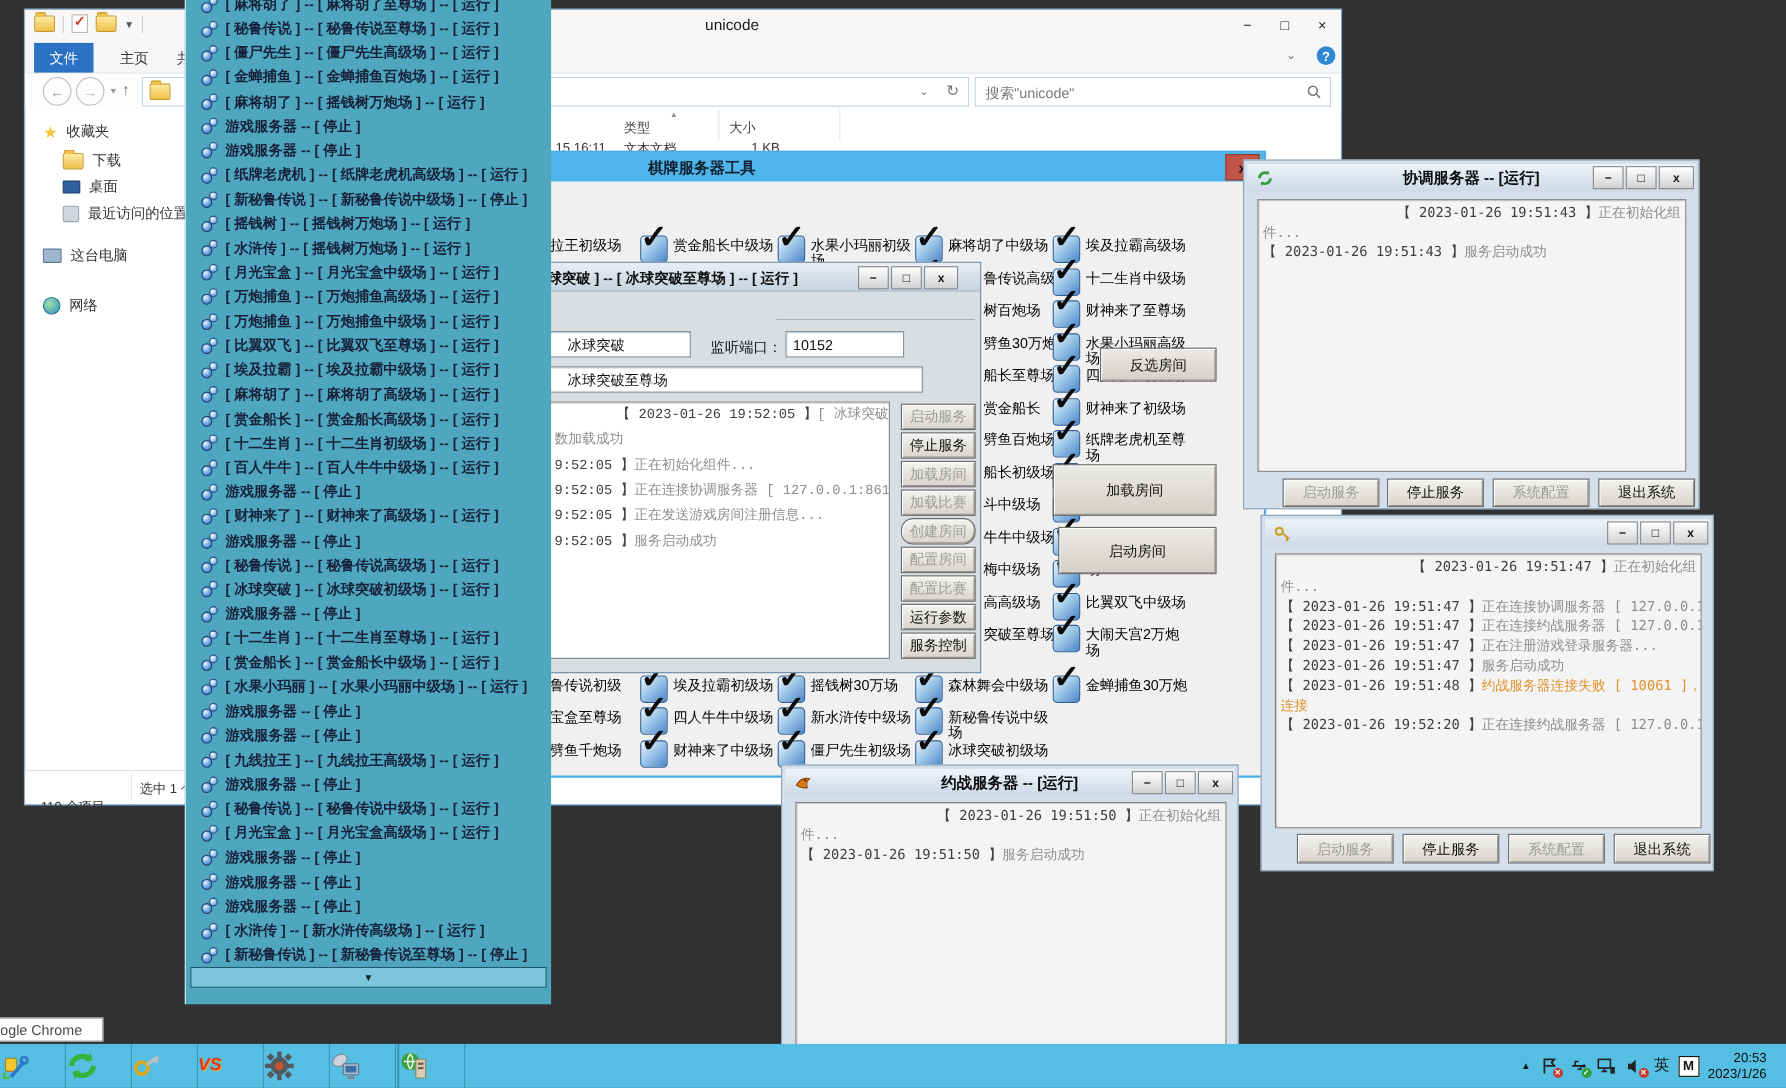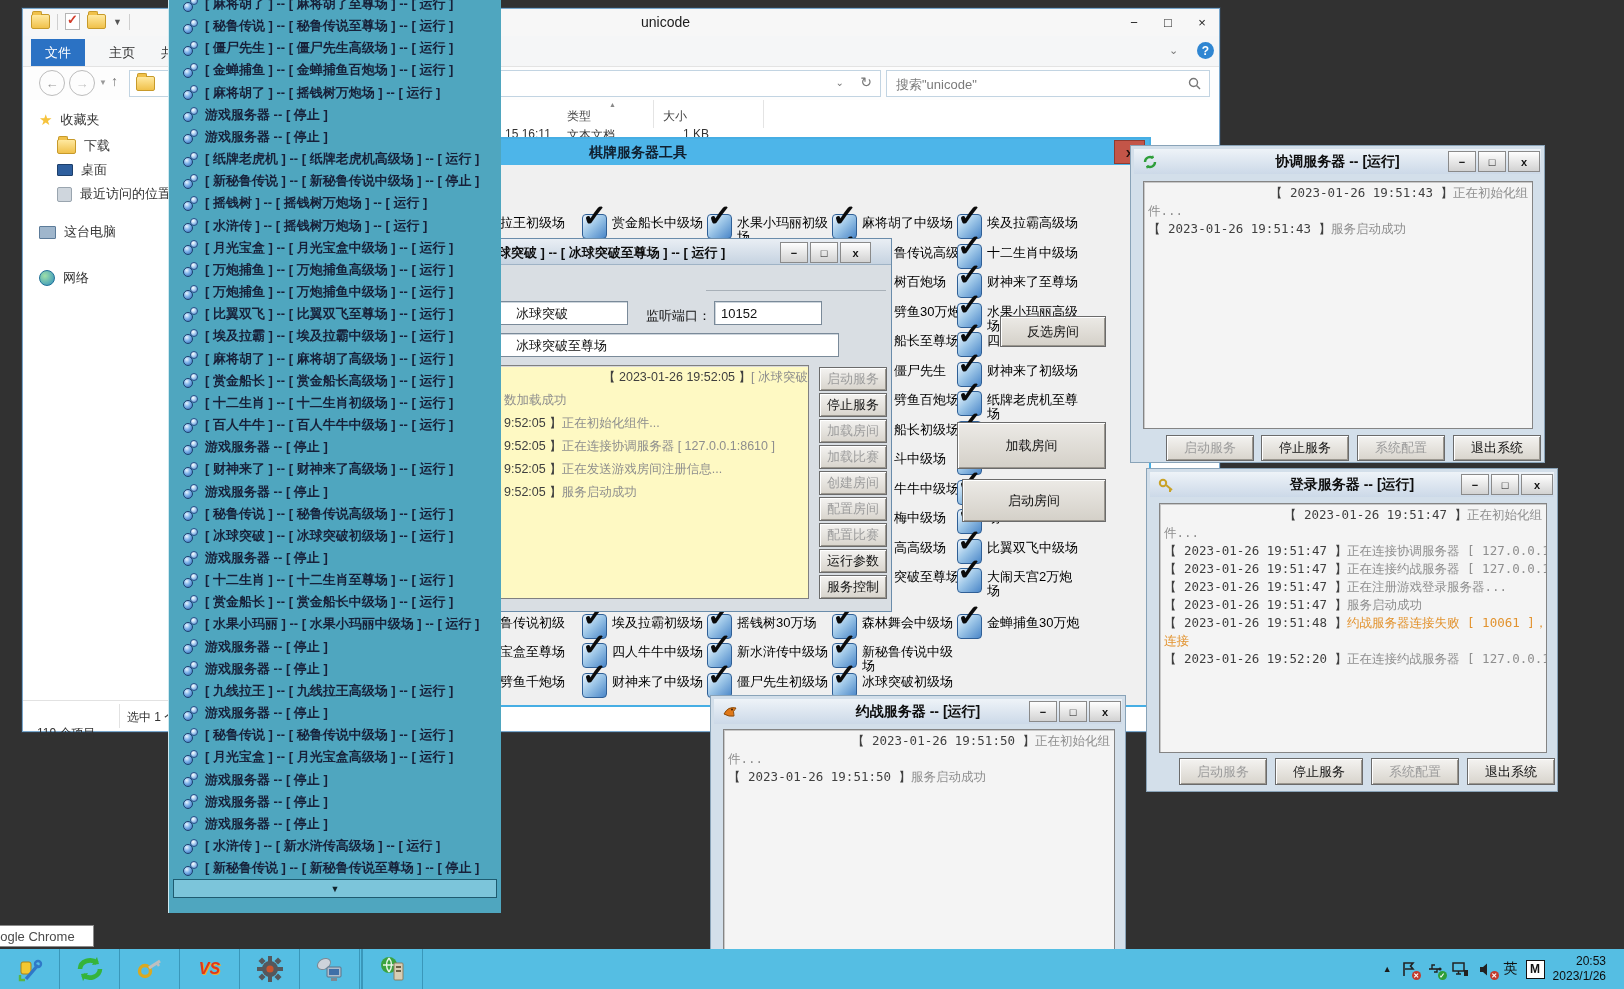--- a/index.html
+++ b/index.html
@@ -82,43 +82,43 @@
   #login{left:1146px;top:468px;width:412px;height:324px;z-index:4;}
   #match{left:710px;top:695px;width:416px;height:270px;z-index:4;}
   
   #ice{left:468px;top:238px;width:424px;height:374px;background:#d9dee3;border:1px solid #6a8caa;z-index:3;box-sizing:border-box;}
   #ice .ititle{position:absolute;left:0;top:0;right:0;height:25px;background:linear-gradient(#e9eef4,#c6d3e1);border-bottom:1px solid #9fb3c6;}
   #ice .ititle .t{position:absolute;left:8px;top:5px;font-size:13px;font-weight:bold;color:#0d0d0d;white-space:nowrap;}
   #ice .field{position:absolute;height:24px;background:#fff;border:1px solid #7a8a99;box-shadow:inset 1px 1px 0 #cdd5dc;
     font-size:13px;color:#111;line-height:24px;box-sizing:border-box;}
   #ice .flabel{position:absolute;font-size:13px;color:#111;}
   #ice .gline{position:absolute;height:1px;background:#a8b0b8;}
-  #ice .ilog{position:absolute;left:6px;top:126px;width:334px;height:234px;background:#fef9c3;border:1px solid #808080;
-    box-shadow:inset 1px 1px 0 #d8d8d8;font-family:Liberation Sans, sans-serif;font-size:12.5px;line-height:23px;
+  #ice .ilog{position:absolute;left:6px;top:126px;width:334px;height:234px;background:#ffffff;border:1px solid #808080;
+    box-shadow:inset 1px 1px 0 #d8d8d8;font-family:Liberation Mono, monospace;font-size:12.5px;line-height:23px;
     overflow:hidden;box-sizing:border-box;}
   #ice .ilog .pad{padding-left:28px;}
   #ice .ibtn{left:350px;width:66px;height:22px;}
   
   #serverlist{left:168px;top:0;width:332px;height:913px;background:#4fa6bf;border-left:1px solid #cfe9f0;z-index:5;overflow:hidden;}
   .srow{position:absolute;left:14px;display:flex;align-items:center;gap:7px;height:22px;white-space:nowrap;}
   .srow .stext{font-size:13px;font-weight:600;color:#17213a;}
   .sico{position:relative;width:15px;height:15px;flex:0 0 15px;}
   .sico:before{content:"";position:absolute;left:0;bottom:0;width:10px;height:10px;border-radius:50%;
     background:radial-gradient(circle at 35% 30%,#eaf5ff,#7ab0e8 45%,#2c62b0);border:1px solid #1d3f70;box-sizing:border-box;}
   .sico:after{content:"";position:absolute;right:0;top:0;width:8px;height:8px;border-radius:50%;
     background:radial-gradient(circle at 35% 30%,#ffffff,#a8cdf0 45%,#4a80c4);border:1px solid #2a4f88;box-sizing:border-box;}
   #srv-scroll{position:absolute;left:4px;top:879px;width:322px;height:17px;background:#7cc5da;border:1px solid #1e5b70;
     display:flex;align-items:center;justify-content:center;font-size:9px;color:#10222c;}
   
   #tooltip{left:-14px;top:925px;width:108px;height:22px;background:#fff;border:1px solid #8a8a8a;z-index:6;
     font-size:13px;color:#4a4a4a;display:flex;align-items:center;padding-left:6px;box-sizing:border-box;}
   
   #taskbar{left:0;top:949px;width:1624px;height:40px;background:#55bee3;z-index:7;}
   .tkcell{position:absolute;top:0;width:59px;height:40px;border-right:1px solid rgba(10,80,110,.35);
-    display:flex;align-items:center;justify-content:center;}
+    display:flex;align-items:center;justify-content:flex-start;}
   .tkcell.gap{border-left:2px solid rgba(10,80,110,.35);}
   #tray{position:absolute;right:18px;top:0;height:40px;display:flex;align-items:center;gap:8px;}
   .trayic{position:relative;width:18px;height:18px;display:flex;align-items:center;justify-content:center;color:#222;}
   .badge{position:absolute;right:-3px;bottom:-2px;width:9px;height:9px;border-radius:50%;font-size:7px;line-height:9px;
     text-align:center;color:#fff;font-weight:bold;}
   .badge.red{background:#c23b2e;} .badge.green{background:#2e9e3a;}
   .imezh{font-size:14px;color:#111;}
   .imem{width:17px;height:17px;border:1px solid #111;background:#fff;color:#111;font-weight:bold;font-size:12px;
     display:flex;align-items:center;justify-content:center;}
   #clock{font-size:12px;color:#0d0d0d;text-align:right;line-height:15px;}
@@ -268,21 +268,21 @@
         <span class="ckmark">✓</span>
       </div>
       <div class="cklabel" style="left: 397px; top: 195px;">船长至尊场</div>
       <div class="ckbox" style="left: 460px; top: 193px;">
         <span class="ckmark">✓</span>
       </div>
       <div class="cklabel" style="left: 490px; top: 195px;">四人牛牛初级场</div>
       <div class="ckbox" style="left: 335px; top: 223px;">
         <span class="ckmark">✓</span>
       </div>
-      <div class="cklabel" style="left: 397px; top: 225px;">僵尸先生</div>
+      <div class="cklabel" style="left: 397px; top: 225px;">赏金船长</div>
       <div class="ckbox" style="left: 460px; top: 223px;">
         <span class="ckmark">✓</span>
       </div>
       <div class="cklabel" style="left: 490px; top: 225px;">财神来了初级场</div>
       <div class="ckbox" style="left: 335px; top: 252px;">
         <span class="ckmark">✓</span>
       </div>
       <div class="cklabel" style="left: 397px; top: 254px;">劈鱼百炮场</div>
       <div class="ckbox" style="left: 460px; top: 252px;">
         <span class="ckmark">✓</span>
@@ -413,21 +413,21 @@
         <div class="logline"><span class="ts">9:52:05 】</span><span class="msg">正在连接协调服务器 [ 127.0.0.1:8610 ]</span></div>
         <div class="logline"><span class="ts">9:52:05 】</span><span class="msg">正在发送游戏房间注册信息...</span></div>
         <div class="logline"><span class="ts">9:52:05 】</span><span class="msg">服务启动成功</span></div>
       </div>
     </div>
   <div id="ice-btns">
       <div class="b3d ibtn dis" style="top: 128px;">启动服务</div>
       <div class="b3d ibtn" style="top: 154px;">停止服务</div>
       <div class="b3d ibtn dis" style="top: 180px;">加载房间</div>
       <div class="b3d ibtn dis" style="top: 206px;">加载比赛</div>
-      <div class="b3d ibtn dis" style="top: 232px;">创建房间</div>
+      <div class="b3d ibtn dis" style="top: 232px; border-radius: 11px;">创建房间</div>
       <div class="b3d ibtn dis" style="top: 258px;">配置房间</div>
       <div class="b3d ibtn dis" style="top: 284px;">配置比赛</div>
       <div class="b3d ibtn" style="top: 310px;">运行参数</div>
       <div class="b3d ibtn" style="top: 336px;">服务控制</div>
     </div>
 </div>
 
 <div id="coord" class="abs cwin">
   <div class="ctitle">
     <svg width="16" height="16" style="margin-left:8px;z-index:1;" viewBox="0 0 16 16">
@@ -456,21 +456,20 @@
     </div>
 </div>
 
 <div id="login" class="abs cwin">
   <div class="ctitle">
     <svg width="16" height="16" style="margin-left:8px;z-index:1;" viewBox="0 0 16 16">
       <circle cx="5" cy="6" r="3.2" fill="none" stroke="#c9a227" stroke-width="2"></circle>
       <line x1="8" y1="8" x2="14" y2="13" stroke="#c9a227" stroke-width="2"></line>
       <line x1="12" y1="12" x2="12" y2="15" stroke="#c9a227" stroke-width="2"></line>
     </svg>
-    <span class="t">登录服务器 -- [运行]</span>
     <div class="cbtns">
       <div class="cbtn">−</div>
       <div class="cbtn">□</div>
       <div class="cbtn" style="width:30px;">x</div>
     </div>
   </div>
   <div class="clog" style="left:12px;top:34px;width:388px;height:250px;" id="login-log">
       <div class="logline right"><span class="ts">【 2023-01-26 19:51:47 】</span><span class="msg">正在初始化组</span></div>
       <div class="logline"><span class="msg">件...</span></div>
       <div class="logline"><span class="ts">【 2023-01-26 19:51:47 】</span><span class="msg">正在连接协调服务器 [ 127.0.0.1:8610 ]</span></div>

